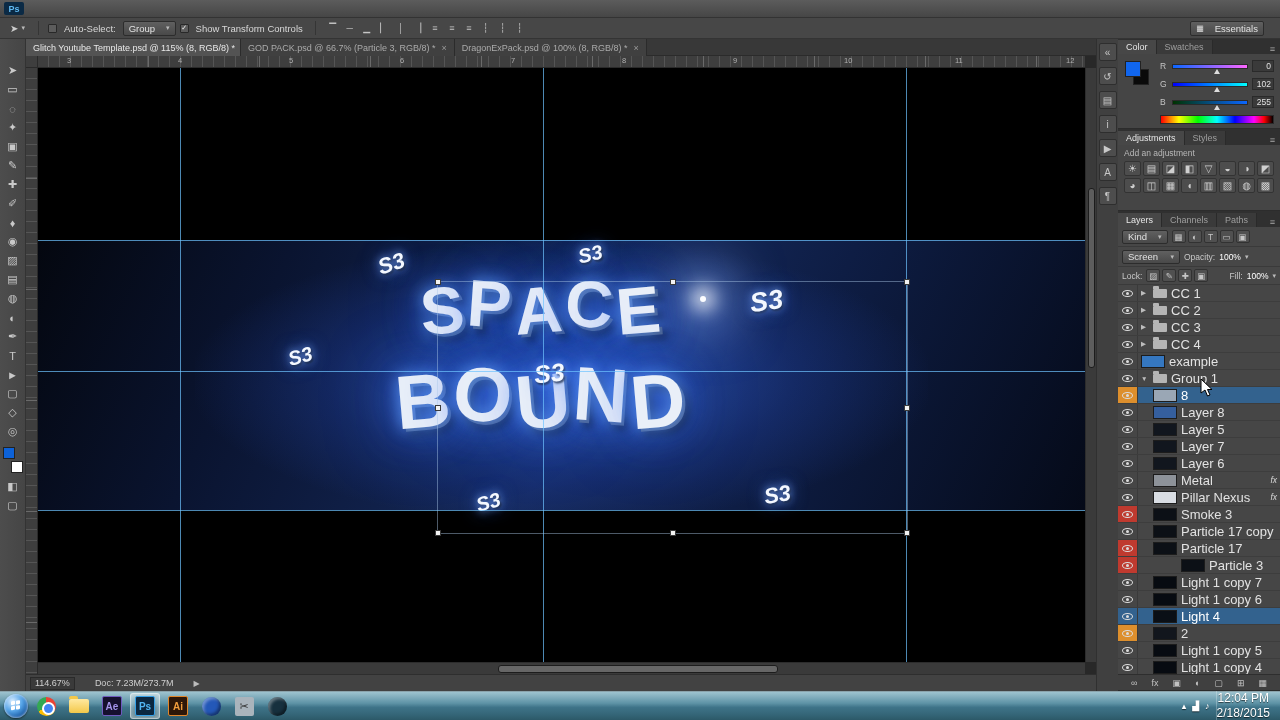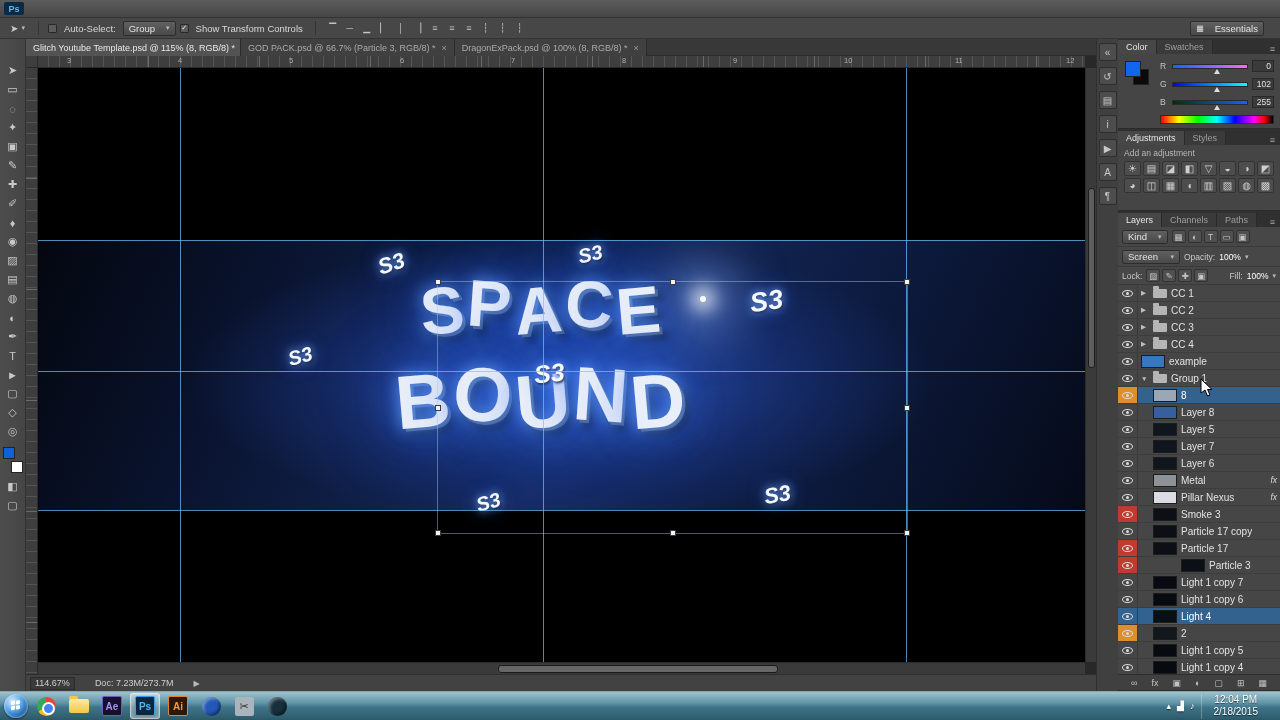--- a/index.html
+++ b/index.html
@@ -118,21 +118,21 @@
 .eye-cell{width:20px;display:flex;align-items:center;justify-content:center;border-right:1px solid #3a3a3a;flex:none}
 .eye-cell.label-orange{background:#dd8f2d}
 .eye-cell.label-red{background:#bf3a2f}
 .eye{width:11px;height:7px;border:1px solid #dcdcdc;border-radius:50%;position:relative}
 .eye::after{content:"";position:absolute;left:3px;top:1px;width:3px;height:3px;background:#dcdcdc;border-radius:50%}
 .row-body{display:flex;align-items:center;gap:4px;flex:1;padding-left:3px;min-width:0}
 .expander{width:8px;font-size:6.5px;color:#bdbdbd}
 .folder{width:14px;height:9px;background:#b5b5b5;border-radius:1px;position:relative;flex:none}
 .folder::before{content:"";position:absolute;top:-3px;left:0;width:6px;height:3px;background:#b5b5b5;border-radius:1px 1px 0 0}
 .thumb{width:24px;height:13px;border:1px solid #1c1c1c;flex:none}
-.layer-name{font-size:10px;color:#e2e2e2;white-space:nowrap;overflow:hidden}
+.layer-name{font-size:13px;color:#e2e2e2;white-space:nowrap;overflow:hidden}
 .layer-row.selected .layer-name{color:#fff}
 .fx-badge{margin-left:auto;margin-right:3px;font-size:8.5px;font-style:italic;color:#d8d8d8}
 #layers-footer{height:16px;background:#404040;border-top:1px solid #2e2e2e;display:flex;align-items:center;justify-content:space-around;padding:0 6px}
 .footer-icon{font-size:9px;color:#c2c2c2}
 
 
 #taskbar{position:absolute;left:0;top:691px;width:1280px;height:29px;
  background:linear-gradient(180deg,#9ec3cf,#5e93a6 40%,#3e7388 55%,#356678 80%,#2c5968);border-top:1px solid rgba(255,255,255,.45);display:flex;align-items:center;padding:0 4px;gap:3px}
 #start-button{width:24px;height:24px;border-radius:50%;flex:none;background:radial-gradient(circle at 35% 30%,#d8ecff,#57a5e8 42%,#1d5fa8 72%,#0b3a70);box-shadow:inset 0 0 3px rgba(255,255,255,.85),0 1px 2px rgba(0,0,0,.5);display:flex;align-items:center;justify-content:center}
 .winflag{width:4px;height:4px;background:#fff;border-radius:1px;box-shadow:5px 0 0 #fff,0 5px 0 #fff,5px 5px 0 #fff;transform:translate(-3px,-3px) skewY(-8deg)}
@@ -140,21 +140,21 @@
 .task-icon.active{background:rgba(255,255,255,.25);border:1px solid rgba(255,255,255,.55);box-shadow:inset 0 0 5px rgba(255,255,255,.45)}
 .tapp{width:20px;height:20px;border:1px solid;border-radius:2px;display:flex;align-items:center;justify-content:center;font-size:10px;font-weight:bold}
 .tcircle{width:19px;height:19px;border-radius:50%;box-shadow:inset -2px -2px 3px rgba(0,0,0,.4),inset 2px 2px 3px rgba(255,255,255,.35)}
 .tplain{width:19px;height:19px;border-radius:2px;display:flex;align-items:center;justify-content:center;font-size:11px;color:#333}
 .chrome-ball{width:19px;height:19px;border-radius:50%;background:conic-gradient(#ea4335 0 33%,#fbbc05 33% 66%,#34a853 66% 100%);position:relative}
 .chrome-ball::after{content:"";position:absolute;left:5px;top:5px;width:9px;height:9px;border-radius:50%;background:#4285f4;border:2px solid #fff}
 .tfolder{width:20px;height:14px;background:linear-gradient(#ffe9a0,#f3c84a);border-radius:2px;position:relative}
 .tfolder::before{content:"";position:absolute;top:-3px;left:0;width:9px;height:3px;background:#f3c84a;border-radius:2px 2px 0 0}
 #tray{margin-left:auto;display:flex;align-items:center;gap:6px;padding-right:6px}
 .tray-icon{color:#fff;font-size:9px;text-shadow:0 1px 1px rgba(0,0,0,.6)}
-#clock{text-align:center;font-size:10px;color:#fff;line-height:1.25;text-shadow:0 1px 1px rgba(0,0,0,.6);padding:0 12px;border-left:1px solid rgba(255,255,255,.25)}
+#clock{text-align:center;font-size:12px;color:#fff;line-height:1.25;text-shadow:0 1px 1px rgba(0,0,0,.6);padding:0 0;border-left:1px solid rgba(255,255,255,.25)}
 
 #mouse-cursor{position:absolute;left:1200px;top:378px;z-index:50}
 </style>
 </head>
 <body>
 
 <div id="app">
 
   <div id="menubar">
     <div class="ps-logo">Ps</div>

